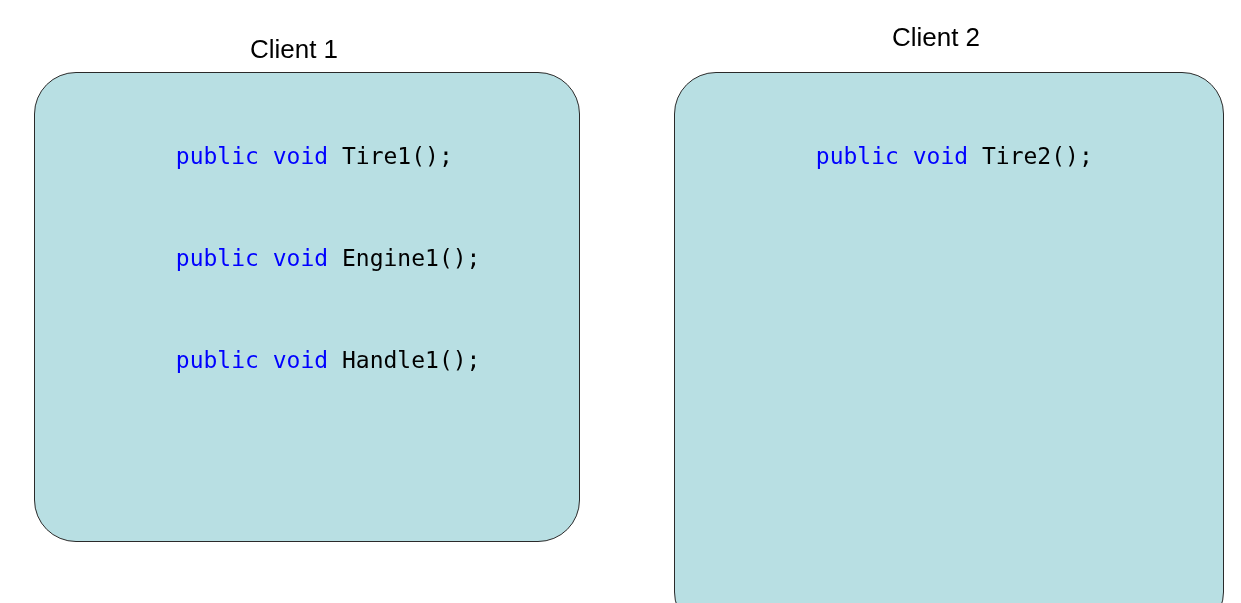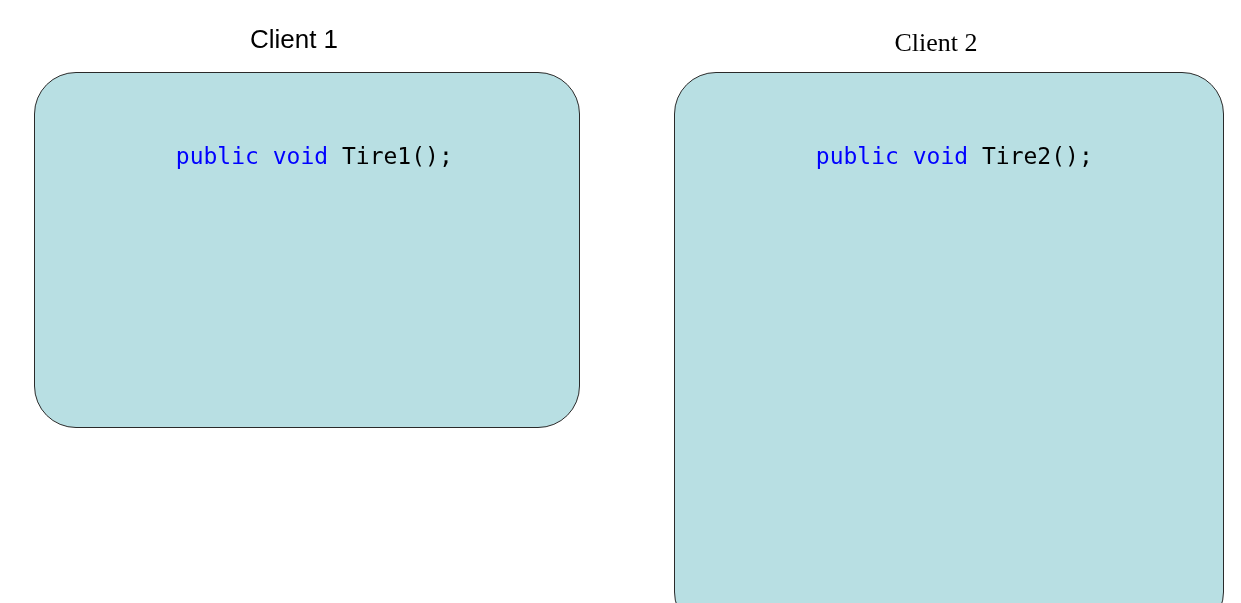--- a/index.html
+++ b/index.html
@@ -23,37 +23,38 @@
   
   .group-title {
     position: absolute;
     text-align: center;
     color: #000000;
     font-family: "Liberation Sans", sans-serif;
     font-size: 26px;
     line-height: 30px;
     white-space: nowrap;
     letter-spacing: 0px;
+    margin-top: 10px;
   }
   .group-title.g1 { left: 194px; top: 24px; width: 200px; }
-  .group-title.g2 { left: 836px; top: 28px; width: 200px; font-family: Liberation Serif, serif; }
+  .group-title.g2 { left: 836px; top: 12px; width: 200px; }
 
   
   .box {
     position: absolute;
     box-sizing: border-box;
     background: #b8dfe3;
     border: 1.5px solid #2a2a2a;
     border-radius: 42px;
   }
   .box.b1 {
     left: 34px;
     top: 72px;
     width: 546px;
-    height: 356px;
+    height: 470px;
   }
   .box.b2 {
     left: 674px;
     top: 72px;
     width: 550px;
     height: 562px;
   }
 
   
   .code-list {
@@ -84,21 +85,27 @@
 
   <div class="group-title g1">Client 1</div>
 
   <div class="box b1">
     <div class="code-list">
 
       <div class="code-line">
         <span class="kw">public void </span><span class="ident">Tire1();</span>
       </div>
 
+      <div class="code-line">
+        <span class="kw">public void </span><span class="ident">Engine1();</span>
+      </div>
 
+      <div class="code-line">
+        <span class="kw">public void </span><span class="ident">Handle1();</span>
+      </div>
 
     </div>
   </div>
 
   <div class="group-title g2">Client 2</div>
 
   <div class="box b2">
     <div class="code-list">
 
       <div class="code-line">

